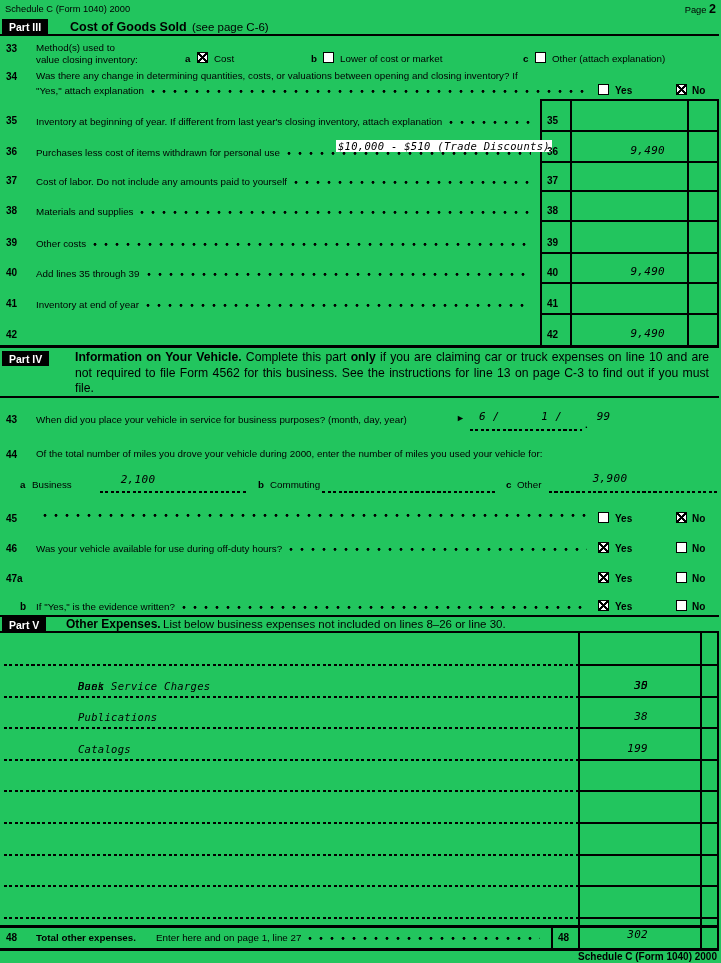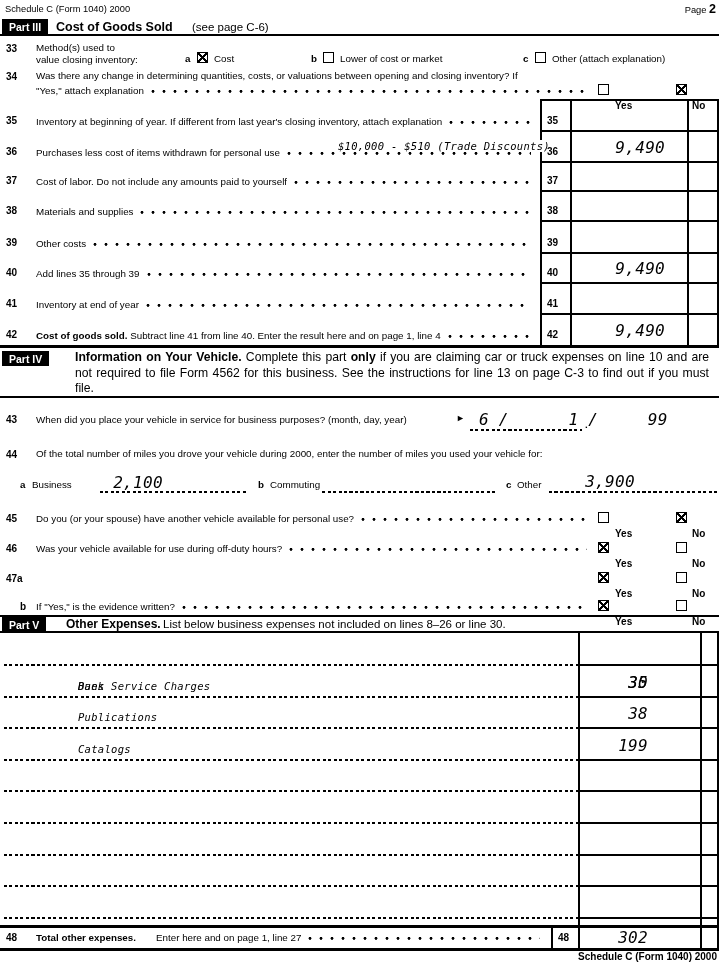--- a/index.html
+++ b/index.html
@@ -1,17 +1,17 @@
 <!DOCTYPE html>
 <html><head>
 <meta charset="utf-8">
 <style>
   html,body{margin:0;padding:0;background:#888;}
   *{box-sizing:border-box;}
-  #page{position:relative;width:721px;height:963px;background:#ffffff;color:#000;
+  #page{position:relative;width:721px;height:963px;background:#22c55e;color:#000;
         font-family:"Liberation Sans",sans-serif;font-size:9.8px;overflow:hidden;margin:0 auto;}
   .abs{position:absolute;}
   .b{font-weight:bold;}
   .num{font-weight:bold;font-size:10px;}
   
   .partbox{position:absolute;left:2px;top:0;background:#000;color:#fff;font-weight:bold;
            font-size:10.5px;padding:1.5px 7px 2px 7px;height:15px;line-height:12px;}
   .ptitle{font-weight:bold;font-size:12.5px;}
   .psub{font-size:11.5px;}
   
@@ -23,44 +23,44 @@
   .desc{position:absolute;display:flex;align-items:flex-end;}
   .desc .lbl{white-space:nowrap;}
   .leader{flex:1 1 auto;min-width:6px;height:5px;align-self:flex-end;margin:0 5px 2px 7px;
           background-image:radial-gradient(circle at 2px 2.2px,#000 1.3px,transparent 1.7px);
           background-size:11px 5px;background-repeat:repeat-x;}
   
   .cb{position:absolute;width:11px;height:11px;border:1.8px solid #000;background:#fff;}
   .cb.checked{background-image:
       linear-gradient(45deg,transparent 42%,#000 42%,#000 58%,transparent 58%),
       linear-gradient(135deg,transparent 42%,#000 42%,#000 58%,transparent 58%);}
-  .yn{position:absolute;font-weight:bold;font-size:10px;margin-top:15px;}
-  
-  .hw{font-family:"DejaVu Sans Mono",monospace;font-style:italic;letter-spacing:.3px;font-size:16px;}
+  .yn{position:absolute;font-weight:bold;font-size:10px;}
+  
+  .hw{font-family:"DejaVu Sans Mono",monospace;font-style:italic;letter-spacing:.3px;font-size:11px;}
   .hw-sm{font-size:10.5px;}
   .boxnum{position:absolute;font-weight:bold;font-size:10px;}
   .amt3{position:absolute;left:572px;width:93px;text-align:right;}
   .amt5{position:absolute;left:578px;width:96px;text-align:right;}
   .p3row,.p5row,.qrow{position:absolute;left:0;width:719px;}
   .p4text{position:absolute;left:75px;width:634px;font-size:12.2px;line-height:15.5px;text-align:justify;}
 </style>
 </head>
 <body>
 
 <div id="page">
 
   <div class="abs" style="left:5px;top:4px;font-size:9.3px;">Schedule C (Form 1040) 2000</div>
   <div class="abs" style="right:5px;top:2px;font-size:9.3px;">
     <span>Page</span>
     <span class="b" style="font-size:12.5px;">2</span>
   </div>
 
   <div class="abs" style="left:0;top:19px;width:719px;height:17px;border-bottom:2px solid #000;">
     <span class="partbox">Part III</span>
-    <span class="abs ptitle" style="left:56px;top:1px;">Cost of Goods Sold</span>
+    <span class="abs ptitle" style="left:70px;top:1px;">Cost of Goods Sold</span>
     <span class="abs psub" style="left:192px;top:2px;">(see page C-6)</span>
   </div>
 
   <div class="abs" style="left:0;top:42px;width:719px;height:30px;">
     <span class="abs num" style="left:6px;top:1px;">33</span>
     <span class="abs" style="left:36px;top:0;">Method(s) used to</span>
     <span class="abs" style="left:36px;top:12px;">value closing inventory:</span>
     <span class="abs b" style="left:185px;top:11px;">a</span>
     <span class="cb checked" style="left:197px;top:10px;"></span>
     <span class="abs" style="left:214px;top:11px;">Cost</span>
@@ -161,24 +161,20 @@
     <span class="abs num" style="left:6px;bottom:4px;">41</span>
     <div class="desc" style="left:36px;right:183px;bottom:3px;">
       <span class="lbl">Inventory at end of year</span>
       <span class="leader"></span>
     </div>
     <span class="boxnum" style="left:547px;bottom:4px;">41</span>
     <span class="amt3 hw" style="bottom:4px;"></span>
   </div>
   <div class="p3row" style="top:318px;height:26px;">
     <span class="abs num" style="left:6px;bottom:4px;">42</span>
-    <div class="desc" style="left:36px;right:183px;bottom:3px;">
-      <span class="lbl"><span class="b">Cost of goods sold.</span><span> Subtract line 41 from line 40. Enter the result here and on page 1, line 4</span></span>
-      <span class="leader"></span>
-    </div>
     <span class="boxnum" style="left:547px;bottom:4px;">42</span>
     <span class="amt3 hw" style="bottom:4px;">9,490</span>
   </div>
 
   <div class="abs" style="left:0;top:345px;width:719px;height:53px;border-top:3px solid #000;border-bottom:2px solid #000;">
     <span class="partbox" style="top:3px;">Part IV</span>
     <div class="p4text" style="top:2px;">
       <span class="b">Information on Your Vehicle.</span>
       <span>Complete this part </span><span class="b">only</span><span> if you are claiming car or truck expenses on line 10 and are not required to file Form 4562 for this business. See the instructions for line 13 on page C-3 to find out if you must file.</span>
     </div>
@@ -208,21 +204,20 @@
     <span class="abs hw" style="left:370px;top:1px;width:60px;text-align:center;"></span>
     <span class="abs b" style="left:506px;top:7px;">c</span>
     <span class="abs" style="left:517px;top:7px;">Other</span>
     <div class="dotfill" style="left:549px;top:19px;width:168px;"></div>
     <span class="abs hw" style="left:580px;top:0;width:60px;text-align:center;">3,900</span>
   </div>
 
   <div class="qrow" style="top:510px;height:20px;">
     <span class="abs num" style="left:6px;top:3px;">45</span>
     <div class="desc" style="left:36px;right:127px;top:3px;">
-      <span class="lbl">Do you (or your spouse) have another vehicle available for personal use?</span>
       <span class="leader"></span>
     </div>
     <span class="cb" style="left:598px;top:2px;"></span>
     <span class="yn" style="left:615px;top:3px;">Yes</span>
     <span class="cb checked" style="left:676px;top:2px;"></span>
     <span class="yn" style="left:692px;top:3px;">No</span>
   </div>
   <div class="qrow" style="top:540px;height:20px;">
     <span class="abs num" style="left:6px;top:3px;">46</span>
     <div class="desc" style="left:36px;right:127px;top:3px;">

